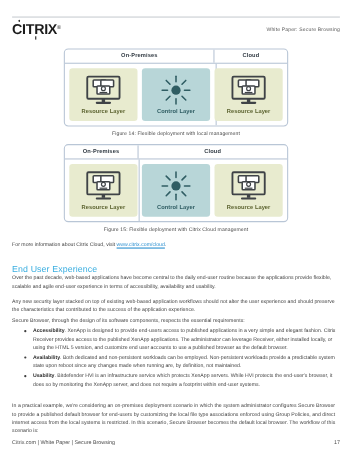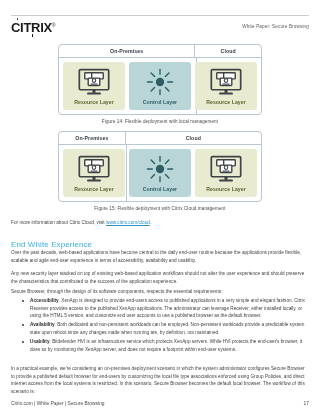--- a/index.html
+++ b/index.html
@@ -376,21 +376,21 @@
           </span>
           <span class="layer-label">Resource Layer</span>
         </div>
       </div>
     </div>
     <div class="fig-caption">Figure 15: Flexible deployment with Citrix Cloud management</div>
   </div>
 
   <div class="body-text" style="top:219px"><span>For more information about Citrix Cloud, visit </span><a class="link" href="#">www.citrix.com/cloud</a><span>.</span></div>
 
-  <div class="section-title">End White Experience</div>
+  <div class="section-title">End User Experience</div>
 
   <div class="body-text" id="intro-para">Over the past decade, web-based applications have become central to the daily end-user routine because the applications provide flexible, scalable and agile end-user experience in terms of accessibility, availability and usability.</div>
   <div class="body-text" id="para-2">Any new security layer stacked on top of existing web-based application workflows should not alter the user experience and should preserve the characteristics that contributed to the success of the application experience.</div>
   <div class="body-text" id="para-3">Secure Browser, through the design of its software components, respects the essential requirements:</div>
 
   <ul class="bullet-list">
     <li class="bullet-item">
       <span class="dot-marker"></span>
       <b>Accessibility</b><span>. XenApp is designed to provide end-users access to published applications in a very simple and elegant fashion. Citrix Receiver provides access to the published XenApp applications. The administrator can leverage Receiver, either installed locally, or using the HTML 5 version, and customize end user accounts to use a published browser as the default browser.</span>
     </li>

